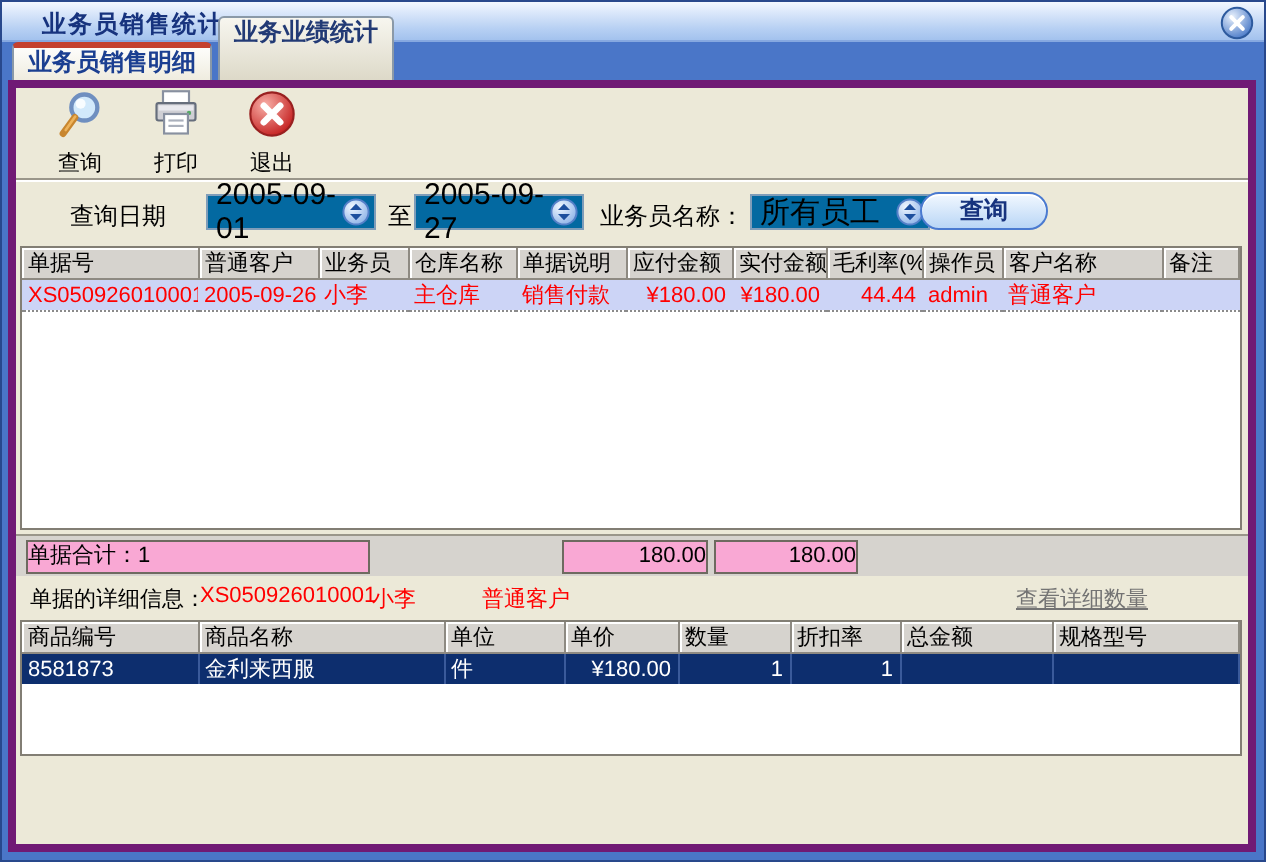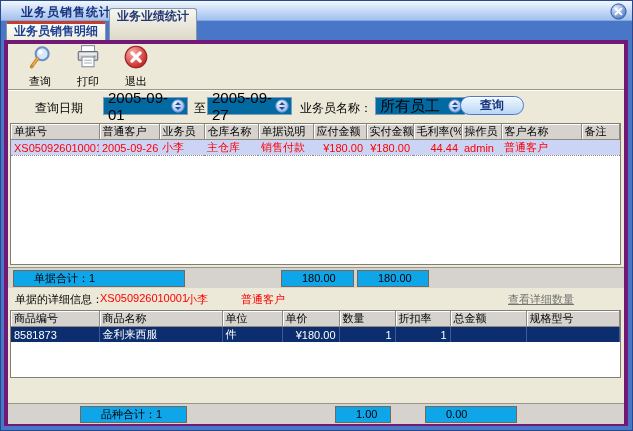--- a/index.html
+++ b/index.html
@@ -54,21 +54,21 @@
                   box-shadow:inset 1px 1px 0 #fff; }
   table.grid td { font-size:11px; height:13px; padding:0 3px; white-space:nowrap; overflow:hidden; }
   tr.row-red td { color:#f00; background:#ccd4f6; border-top:1px dotted #8a8a8a;
                   border-bottom:1px dotted #8a8a8a; }
   tr.row-sel td { color:#fff; background:#0d2e6e; border-right:1px solid #3a5a9a; }
   .tr-num { text-align:right; }
   
   .sumbar { position:absolute; left:0; right:0; height:21px; background:#d6d3ce;
             border-top:1px solid #9a968a; }
   .sumbox { position:absolute; top:2px; height:17px; line-height:15px; font-size:11px;
-            background:#0ea5e9; border:1px solid #6e6a60; padding:0 20px; color:#000; }
+            background:#f9a8d4; border:1px solid #6e6a60; padding:0 0; color:#000; }
   .sumnum { text-align:right; }
   
   .detail { position:absolute; top:245px; left:0; right:0; height:20px; font-size:11px; }
   .detail span { position:absolute; top:3px; white-space:nowrap; }
   .red { color:#f00; }
   .link { color:#737373; text-decoration:underline; }
 </style>
 </head>
 <body>
 
@@ -279,21 +279,16 @@
               <td class="tr-num">¥180.00</td>
               <td class="tr-num">1</td>
               <td class="tr-num">1</td>
               <td class="tr-num"></td>
               <td></td>
             </tr>
           </tbody>
         </table>
       </div>
 
-      <div class="sumbar" style="top:359px">
-        <div class="sumbox" style="left:72px;width:107px">品种合计：1</div>
-        <div class="sumbox sumnum" style="left:327px;width:56px">1.00</div>
-        <div class="sumbox" style="left:417px;width:92px">0.00</div>
-      </div>
 
     </div>
   </div>
 </div>
 
 </body></html>

